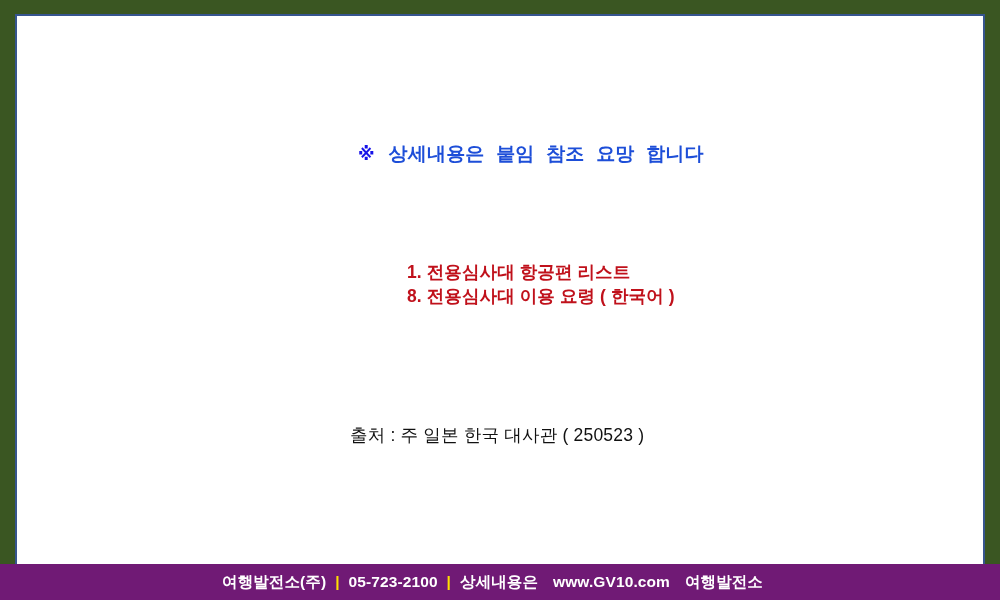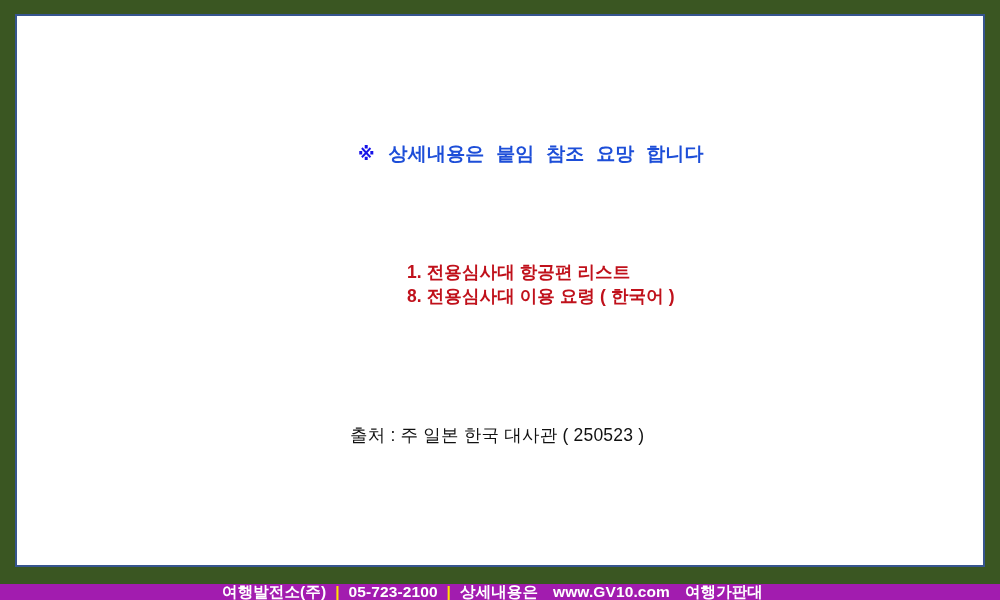--- a/index.html
+++ b/index.html
@@ -88,22 +88,22 @@
     white-space: nowrap;
     letter-spacing: 0.2px;
   }
 
   
   #footer-bar {
     position: absolute;
     left: 0;
     bottom: 0;
     width: 1000px;
-    height: 16px;
-    background: #a21caf;
+    height: 36px;
+    background: #701a75;
     display: flex;
     align-items: center;
     justify-content: center;
   }
   #footer-inner {
     display: flex;
     align-items: center;
     white-space: nowrap;
     color: #ffffff;
     font-size: 15.5px;
@@ -142,18 +142,18 @@
   <div id="footer-bar">
     <div id="footer-inner">
       <span class="footer-text">여행발전소(주)</span>
       <span class="footer-sep">|</span>
       <span class="footer-text">05-723-2100</span>
       <span class="footer-sep">|</span>
       <span class="footer-text">상세내용은</span>
       <span class="gap-md"></span>
       <span class="footer-text">www.GV10.com</span>
       <span class="gap-md"></span>
-      <span class="footer-text">여행가판대</span>
+      <span class="footer-text">여행발전소</span>
       <span class="gap-md"></span>
     </div>
   </div>
 
 </div>
 
 </body></html>

